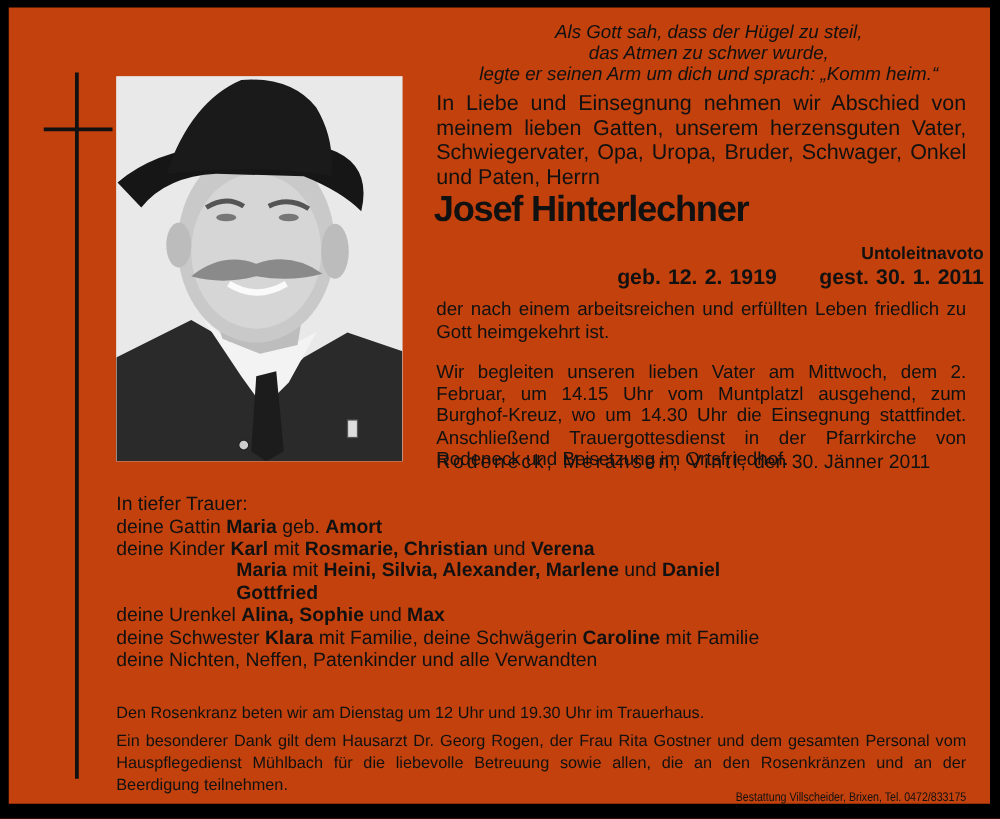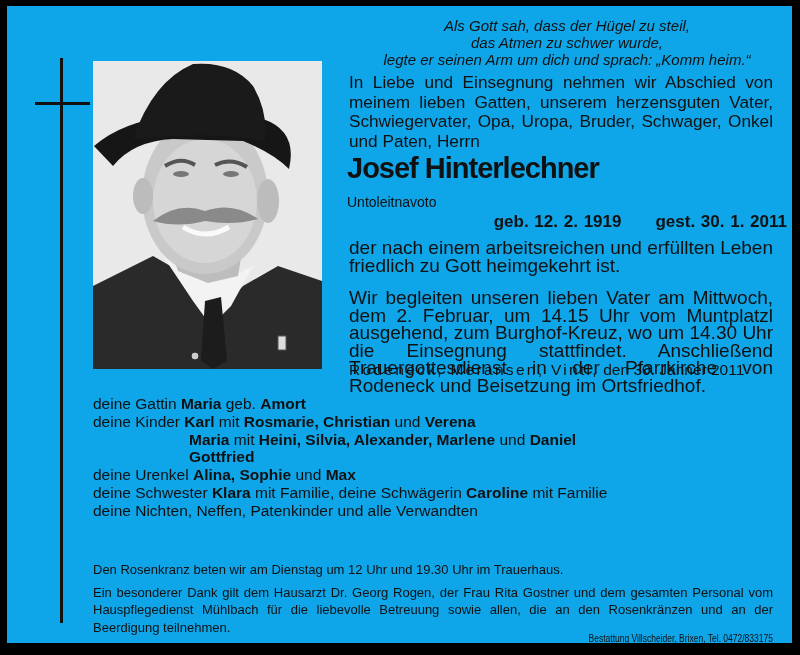--- a/index.html
+++ b/index.html
@@ -2,21 +2,21 @@
 <html><head>
 <meta charset="utf-8">
 <style>
   html, body { margin: 0; padding: 0; }
   body {
     width: 800px; height: 655px; background: #000; position: relative; overflow: hidden;
     font-family: "Liberation Sans", sans-serif; color: #111;
   }
   .card {
     position: absolute; left: 7px; top: 6px; width: 785px; height: 637px;
-    background: #0ea5e9;
+    background: #c2410c;
   }
   .cross-v { position: absolute; left: 53px; top: 52px; width: 3px; height: 565px; background: #111; }
   .cross-h { position: absolute; left: 28px; top: 96px; width: 55px; height: 3px; background: #111; }
 
   .photo {
     position: absolute; left: 86px; top: 55px; width: 229px; height: 308px;
     background: #e9e9e9; overflow: hidden;
   }
   .photo svg { display: block; }
 
@@ -28,28 +28,28 @@
   .intro {
     left: 342px; top: 67px; width: 424px; font-size: 17.2px; line-height: 19.5px;
     text-align: justify;
   }
   .intro .last { text-align: left; }
   .name {
     left: 340px; top: 138px; width: 430px; font-weight: bold; font-size: 29px; line-height: 48px;
     letter-spacing: -1px; white-space: nowrap;
   }
   .place {
-    left: 340px; top: 188px; width: 440px; text-align: left; font-weight: normal; font-size: 14px; line-height: 17px;
+    left: 340px; top: 188px; width: 440px; text-align: right; font-weight: bold; font-size: 14px; line-height: 17px;
   }
   .dates {
     left: 340px; top: 206px; width: 440px; text-align: right; font-weight: bold; font-size: 17px; line-height: 20px;
     word-spacing: 1px;
   }
   .dates span + span { margin-left: 34px; }
-  .p { font-size: 19px; line-height: 17.5px; text-align: justify; text-align-last: left; }
+  .p { font-size: 15px; line-height: 17.5px; text-align: justify; text-align-last: left; }
   .p1 { left: 342px; top: 233px; width: 424px; }
   .p2 { left: 342px; top: 271px; width: 424px; margin-top: 12px; }
   .signoff {
     left: 342px; top: 355px; width: 424px; font-size: 15.5px; line-height: 18px; white-space: nowrap;
   }
   .signoff .spaced { letter-spacing: 2.3px; }
 
   .mourn { left: 86px; top: 389px; width: 690px; font-size: 15.5px; line-height: 17.8px; }
   .mourn .row { white-space: nowrap; }
   .mourn .indent { padding-left: 96px; }
@@ -128,20 +128,21 @@
 
   <div class="abs p p1">der nach einem arbeitsreichen und erfüllten Leben friedlich zu Gott heimgekehrt ist.</div>
   <div class="abs p p2">Wir begleiten unseren lieben Vater am Mittwoch, dem 2. Februar, um 14.15 Uhr vom Muntplatzl ausgehend, zum Burghof-Kreuz, wo um 14.30 Uhr die Einsegnung stattfindet. Anschließend Trauergottesdienst in der Pfarrkirche von Rodeneck und Beisetzung im Ortsfriedhof.</div>
 
   <div class="abs signoff">
     <span class="spaced">Rodeneck, Meransen, Vintl,</span>
     <span>den 30. Jänner 2011</span>
   </div>
 
   <div class="abs mourn">
+    <div class="row">In tiefer Trauer:</div>
     <div class="row">
       <span>deine Gattin</span>
       <b>Maria</b>
       <span>geb.</span>
       <b>Amort</b>
     </div>
     <div class="row">
       <span>deine Kinder</span>
       <b>Karl</b>
       <span>mit</span>

